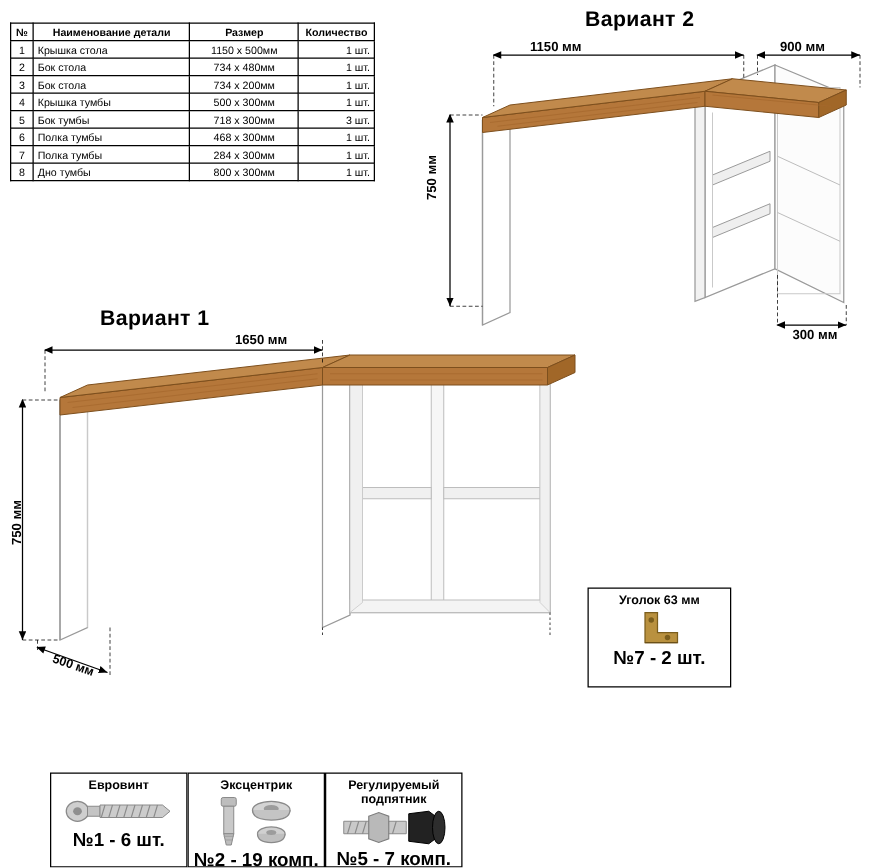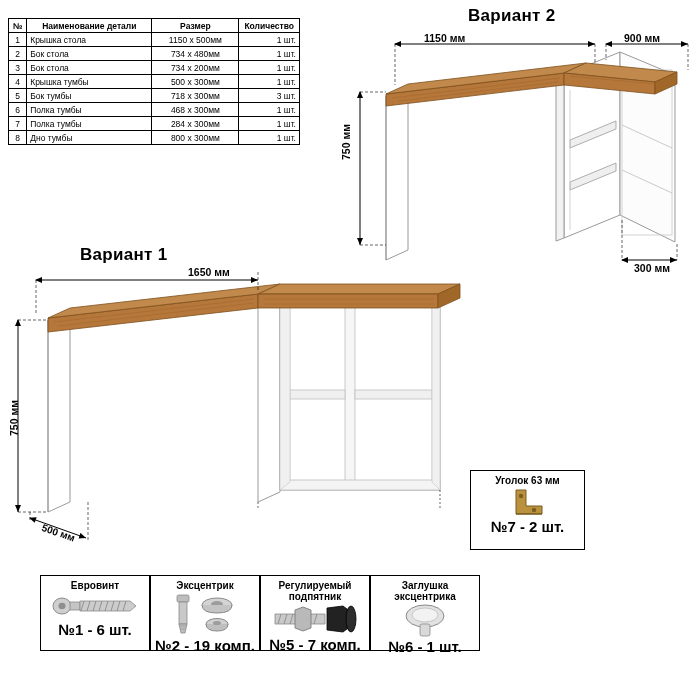--- a/index.html
+++ b/index.html
@@ -86,21 +86,21 @@
   }
   .hw-qty {
     font-size: 15px;
     font-weight: bold;
     text-align: center;
   }
 
   #hw-top { left: 470px; top: 470px; }
   #hw-top .hw-cell { width: 115px; height: 80px; }
   #hw-bottom { left: 40px; top: 575px; }
-  #hw-bottom .hw-cell { width: 110px; height: 76px; }
+  #hw-bottom .hw-cell { width: 110px; height: 76px; margin-top: 43px; }
 
   svg { display: block; }
 </style>
 </head>
 <body>
 
 <table class="abs" id="parts-table">
   <thead>
     <tr>
       <th>№</th>
@@ -378,26 +378,14 @@
 
         <polygon points="26,8 34,5 42,8 42,26 34,29 26,26" fill="#b9b9b9" stroke="#7d7d7d" stroke-width="0.9"></polygon>
 
         <path d="M58,6 L74,4 L82,10 L82,24 L74,30 L58,28 Z" fill="#222222" stroke="#000" stroke-width="0.8"></path>
         <ellipse cx="82" cy="17" rx="5" ry="13" fill="#2d2d2d" stroke="#000" stroke-width="0.8"></ellipse>
       </svg>
     </div>
     <div class="hw-qty">№5 - 7 комп.</div>
   </div>
 
-  <div class="hw-cell">
-    <div class="hw-title" style="white-space:pre-line;">Заглушка
-эксцентрика</div>
-    <div class="hw-art">
-      <svg width="54" height="36" viewBox="0 0 54 36">
-        <ellipse cx="27" cy="14" rx="19" ry="11" fill="#e2e2e2" stroke="#8a8a8a" stroke-width="1"></ellipse>
-        <ellipse cx="27" cy="13" rx="13" ry="7" fill="#f2f2f2" stroke="#b4b4b4" stroke-width="0.7"></ellipse>
-        <rect x="22" y="22" width="10" height="12" rx="2" fill="#d9d9d9" stroke="#8a8a8a" stroke-width="0.8"></rect>
-      </svg>
-    </div>
-    <div class="hw-qty">№6 - 1 шт.</div>
-  </div>
 
 </div>
 
 </body></html>

